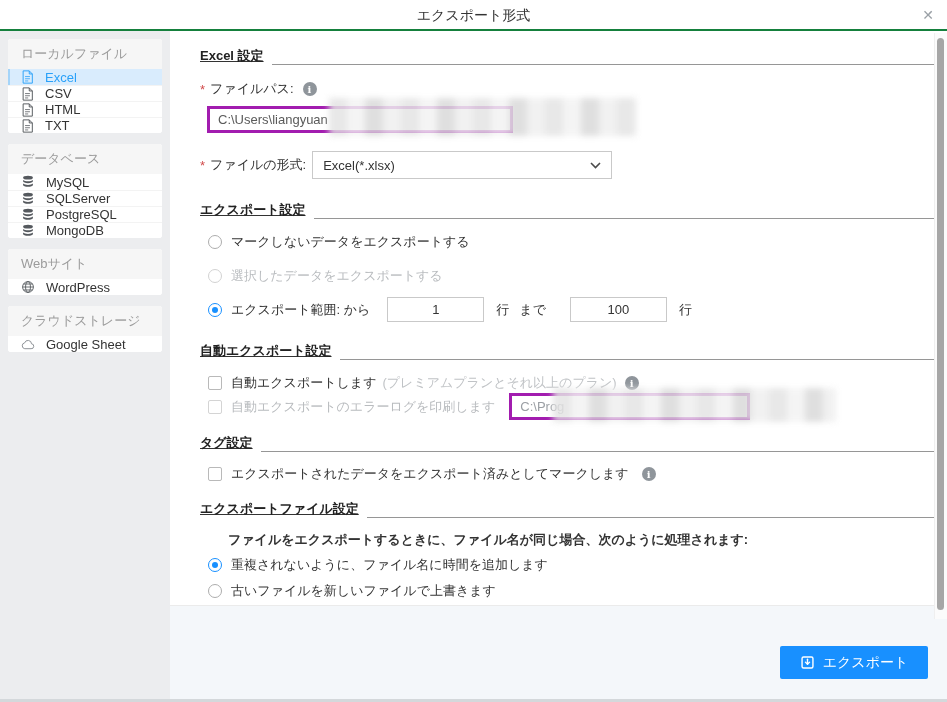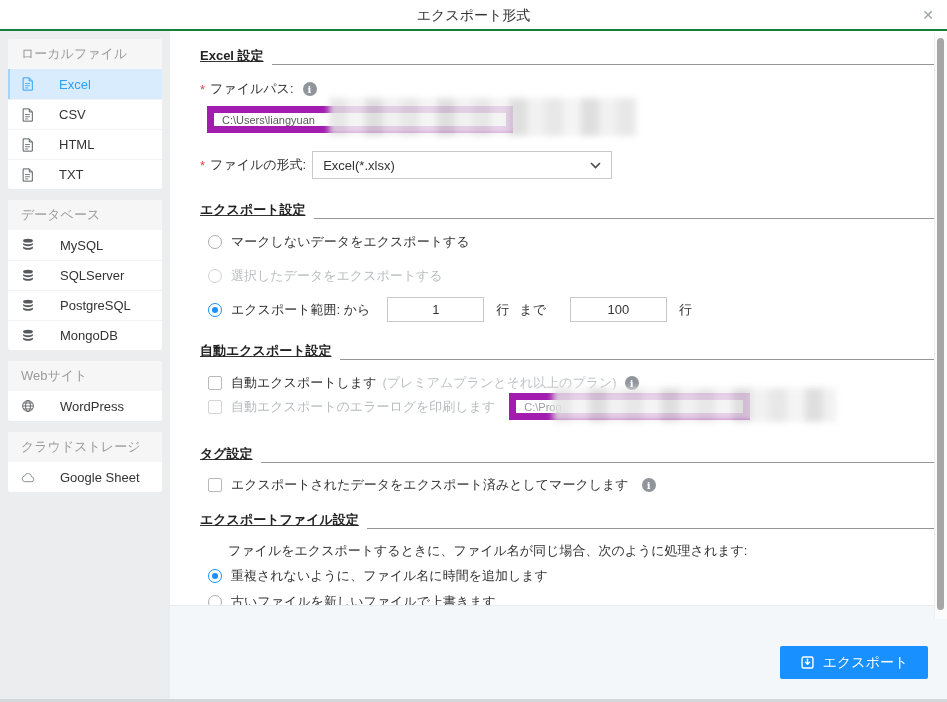--- a/index.html
+++ b/index.html
@@ -10,40 +10,40 @@
   .titlebar { position: absolute; top: 0; left: 0; right: 0; height: 31px; background: #fff; border-bottom: 2px solid #15803d; }
   .title { position: absolute; left: 0; right: 0; top: 0; line-height: 30px; text-align: center; font-size: 14px; color: #333; }
   .close { position: absolute; right: 13px; top: 0; line-height: 30px; font-size: 14px; color: #9aa0a6; cursor: pointer; }
 
   .bottom-strip { position: absolute; left: 0; right: 0; bottom: 0; height: 3px; background: #d4d8db; }
 
   
   .sidebar { position: absolute; left: 0; top: 31px; bottom: 3px; width: 170px; background: #ecedef; padding: 8px; text-align: right; }
   .group { background: #fff; border-radius: 3px; overflow: hidden; margin-bottom: 11px; }
   .group-header { height: 30px; display: flex; align-items: center; padding: 0 13px; background: #f6f6f6; color: #9b9b9b; font-size: 13px; }
-  .item { height: 30px; display: flex; align-items: center; gap: 25px; padding: 0 13px; border-top: 1px solid #f3f3f3; color: #333; cursor: pointer; background: #fff; }
+  .item { height: 16px; display: flex; align-items: center; gap: 11px; padding: 0 13px; border-top: 1px solid #f3f3f3; color: #333; cursor: pointer; background: #fff; }
   .item .icn { display: flex; align-items: center; color: #55595e; }
   .item.selected { background: #d9ecfd; color: #2aa1f9; box-shadow: inset 2px 0 0 #a4d4f9; }
   .item.selected .icn { color: #2aa1f9; }
 
   
   .main { position: absolute; left: 170px; top: 31px; right: 0; bottom: 3px; background: #fff; }
   .scrollzone { position: absolute; left: 0; right: 0; top: 0; bottom: 82px; padding: 16px 12px 0 30px; overflow: hidden; }
   .footer { position: absolute; left: 0; right: 0; bottom: 0; height: 94px; background: #f4f7fa; border-top: 1px solid #ebebeb; }
 
   .section-head { display: flex; align-items: flex-end; text-decoration: underline; }
   .section-title { font-weight: bold; font-size: 13px; color: #222; white-space: nowrap; }
   .rule { flex: 1; height: 1px; background: #969696; margin-left: 8px; }
 
   .field-label-row { display: flex; align-items: center; gap: 5px; margin-top: 15px; }
   .req { color: #d14b4b; }
   .info { width: 14px; height: 14px; border-radius: 50%; background: #8f959b; color: #fff; font-size: 10px; font-weight: bold;
           display: inline-flex; align-items: center; justify-content: center; font-family: "DejaVu Serif", serif; margin-left: 4px; cursor: pointer; }
 
-  .text-input { height: 27px; border: 7px solid #a21caf; padding: 0 8px; font-size: 11px; color: #5a5a5a; background: #fff; outline: none; width: 100%; }
+  .text-input { height: 27px; border: 3px solid #a21caf; padding: 0 8px; font-size: 13px; color: #5a5a5a; background: #fff; outline: none; width: 100%; }
   .file-path-wrap { position: relative; margin: 8px 0 0 7px; width: 306px; height: 27px; }
   .smudge { position: absolute; filter: blur(3px); opacity: .85; pointer-events: none;
             background: repeating-linear-gradient(90deg, #e4e4e4 0 18px, #f3f3f3 18px 36px, #dadada 36px 54px, #efefef 54px 72px); }
   .smudge.s1 { left: 122px; top: -8px; width: 308px; height: 38px; }
   .smudge.s2 { left: 44px; top: -5px; width: 283px; height: 34px; }
 
   .fmt-row { display: flex; align-items: center; margin-top: 18px; }
   .select-box { width: 300px; height: 28px; border: 1px solid #c9c9c9; background: #fff; display: flex; align-items: center;
                 justify-content: space-between; padding: 0 10px; margin-left: 6px; cursor: pointer; }
 
@@ -54,21 +54,21 @@
   .radio.disabled { border-color: #d2d2d2; }
   .checkbox { width: 14px; height: 14px; border: 1px solid #b9b9b9; border-radius: 2px; background: #fff; flex: none; }
   .checkbox.disabled { border-color: #d4d4d4; }
   .gray { color: #b9bcbf; }
   .note { color: #c0c3c6; }
 
   .num-input { width: 97px; height: 25px; text-align: center; border: 1px solid #c9c9c9; font-size: 13px; color: #333; outline: none; }
   .log-input-wrap { position: relative; width: 241px; height: 27px; margin-left: 5px; }
   .log-input-wrap .text-input { color: #9a9ea3; }
 
-  .desc-row { margin: 13px 0 0 28px; color: #333; }
+  .desc-row { margin: 13px 0 0 28px; color: #333; font-weight: bold; }
 
   .export-btn { position: absolute; right: 19px; top: 40px; width: 148px; height: 33px; background: #1890ff; color: #fff; border: none;
                 border-radius: 2px; display: flex; align-items: center; justify-content: center; gap: 8px; font-size: 14px; cursor: pointer;
                 font-family: "Liberation Sans", "DejaVu Sans", sans-serif; }
 
   .scroll-track { position: absolute; top: 2px; right: 0; width: 13px; height: 586px; background: #fbfbfb; border-left: 1px solid #efefef; }
   .scroll-thumb { position: absolute; top: 5px; right: 3px; width: 7px; height: 572px; background: #a6a6a6; border-radius: 4px; cursor: grab; }
 </style>
 </head>
 <body>
@@ -261,21 +261,21 @@
       </div>
       <div class="opt-row" style="margin-top:0;height:27px">
         <span class="checkbox disabled"></span>
         <span class="gray">自動エクスポートのエラーログを印刷します</span>
         <div class="log-input-wrap">
           <input class="text-input" value="C:\Prog" style="">
           <div class="smudge s2"></div>
         </div>
       </div>
 
-      <div class="section-head" style="margin-top:25px">
+      <div class="section-head" style="margin-top:14px">
         <span class="section-title">タグ設定</span>
         <span class="rule"></span>
       </div>
       <div class="opt-row" style="margin-top:12px;height:20px">
         <span class="checkbox"></span>
         <span>エクスポートされたデータをエクスポート済みとしてマークします</span>
         <span class="info">i</span>
       </div>
 
       <div class="section-head" style="margin-top:16px">

